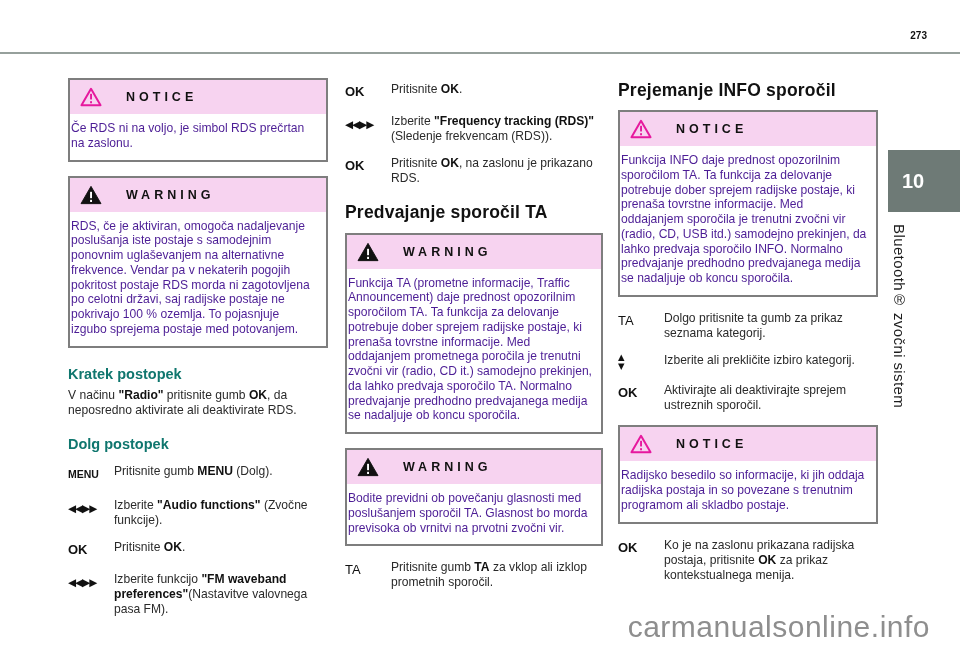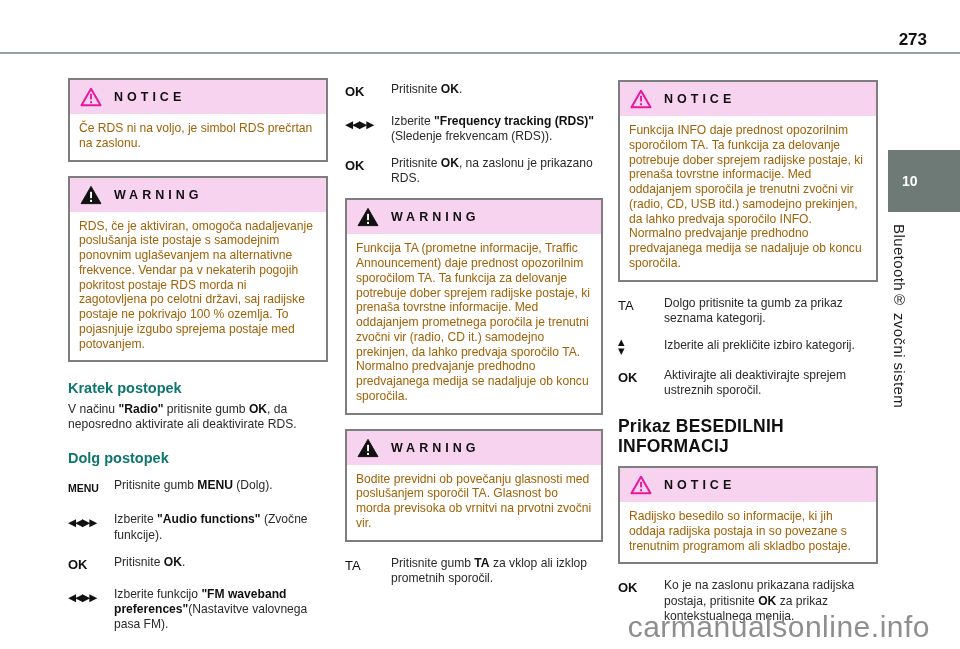--- a/index.html
+++ b/index.html
@@ -2,49 +2,49 @@
 <html><head>
 <meta charset="utf-8">
 <style>
   html,body{margin:0;padding:0;}
   body{
     width:960px;height:649px;position:relative;overflow:hidden;
     background:#ffffff;color:#2a2a2a;
     font-family:"Liberation Sans", sans-serif;
   }
   .top-rule{position:absolute;left:0;right:0;top:52px;height:2px;background:#96a09c;}
-  .page-number{position:absolute;top:30px;right:33px;font-size:17px;font-weight:bold;color:#111;}
+  .page-number{position:absolute;top:30px;right:33px;font-size:10px;font-weight:bold;color:#111;}
 
   .col{position:absolute;top:78px;}
   #col1{left:68px;width:260px;}
   #col2{left:345px;width:258px;}
   #col3{left:618px;width:260px;top:80px;}
 
   .alert{border:2px solid #7e7e7e;margin-bottom:14px;background:#fff;}
-  .ahead{background:#f7d3f0;display:flex;align-items:center;gap:12px;padding:5px 10px;height:24px;}
+  .ahead{background:#f7d3f0;display:flex;align-items:center;gap:24px;padding:5px 10px;height:24px;}
   .atitle{font-size:12.5px;font-weight:bold;letter-spacing:4px;color:#111;}
-  .abody{padding:7px 9px 9px 9px;font-size:12.1px;line-height:1.22;color:#a16207;}
+  .abody{padding:7px 9px 9px 1px;font-size:12.1px;line-height:1.22;color:#4c1d95;}
 
   h1.section{font-size:17.5px;font-weight:bold;color:#111;margin:0 0 10px 0;line-height:1.15;letter-spacing:0.2px;}
   h2.sub{font-size:14.5px;font-weight:bold;color:#0f766e;margin:18px 0 6px 0;}
   .lead{font-size:12.1px;line-height:1.25;margin:0 0 4px 0;}
 
   .step{clear:left;font-size:12.1px;line-height:1.25;margin:12px 0;overflow:visible;}
   .step .ic{float:left;width:46px;min-height:30px;color:#111;}
   .ic-menu{font-weight:bold;font-size:10.5px;padding-top:4px;}
   .ic-ok{font-weight:bold;font-size:13px;padding-top:2px;}
   .ic-ta{font-size:13px;padding-top:2px;}
   .ic-arrows{font-family:"DejaVu Sans", sans-serif;font-size:10.5px;letter-spacing:-1px;padding-top:4px;white-space:nowrap;}
   .ic-updown{font-family:"DejaVu Sans", sans-serif;}
   .ic-updown span{display:block;font-size:8.5px;line-height:9px;}
   .stext{margin:0;}
   b{color:#111;}
 
   .chapter-tab{position:absolute;left:888px;top:150px;width:72px;height:62px;background:#6e7a76;}
-  .chapter-tab .num{position:absolute;left:14px;top:0;line-height:62px;color:#fff;font-weight:bold;font-size:14px;}
+  .chapter-tab .num{position:absolute;left:14px;top:0;line-height:62px;color:#fff;font-weight:bold;font-size:20px;}
   .vlabel{
     position:absolute;left:891px;top:224px;height:320px;
     writing-mode:vertical-rl;font-size:15px;color:#1d1d1d;letter-spacing:0.4px;white-space:nowrap;
   }
   .watermark{position:absolute;top:610px;right:30px;font-size:30px;color:#8e8e8e;letter-spacing:0.5px;}
   svg{display:block;}
 </style>
 </head>
 <body>
 
@@ -117,20 +117,21 @@
   <div class="step">
     <span class="ic ic-arrows">◀◀▶▶</span>
     <p class="stext"><span>Izberite </span><b>"Frequency tracking (RDS)"</b><span> (Sledenje frekvencam (RDS)).</span></p>
   </div>
 
   <div class="step">
     <span class="ic ic-ok">OK</span>
     <p class="stext"><span>Pritisnite </span><b>OK</b><span>, na zaslonu je prikazano RDS.</span></p>
   </div>
 
+  <h1 class="section" style="margin-top:16px">Predvajanje sporočil TA</h1>
 
   <div class="alert">
     <div class="ahead">
       <span>
         <svg width="22" height="20" viewBox="0 0 24 22">
             <path d="M12 1.5 L23 20.5 H1 Z" fill="#111" stroke="#111" stroke-linejoin="round"></path>
             <rect x="11" y="7.5" width="2.1" height="7" fill="#fff"></rect>
             <rect x="11" y="16.3" width="2.1" height="2.4" fill="#fff"></rect>
           </svg>
       </span>
@@ -154,20 +155,21 @@
   </div>
 
   <div class="step">
     <span class="ic ic-ta">TA</span>
     <p class="stext"><span>Pritisnite gumb </span><b>TA</b><span> za vklop ali izklop prometnih sporočil.</span></p>
   </div>
 </div>
 
 <div class="col" id="col3">
 
+  <h1 class="section">Prejemanje INFO sporočil</h1>
 
   <div class="alert">
     <div class="ahead">
       <span>
         <svg width="22" height="20" viewBox="0 0 24 22">
             <path d="M12 2 L22.5 20 H1.5 Z" fill="none" stroke="#e6199e" stroke-width="2.2" stroke-linejoin="round"></path>
             <rect x="11" y="7.5" width="2.1" height="6.2" fill="#e6199e"></rect>
             <rect x="11" y="15.6" width="2.1" height="2.3" fill="#e6199e"></rect>
           </svg>
       </span>
@@ -187,21 +189,20 @@
         <span>▼</span>
       </span>
     <p class="stext">Izberite ali prekličite izbiro kategorij.</p>
   </div>
 
   <div class="step">
     <span class="ic ic-ok">OK</span>
     <p class="stext">Aktivirajte ali deaktivirajte sprejem ustreznih sporočil.</p>
   </div>
 
-  <h1 class="section" style="margin-top:18px">Prikaz BESEDILNIH INFORMACIJ</h1>
 
   <div class="alert">
     <div class="ahead">
       <span>
         <svg width="22" height="20" viewBox="0 0 24 22">
             <path d="M12 2 L22.5 20 H1.5 Z" fill="none" stroke="#e6199e" stroke-width="2.2" stroke-linejoin="round"></path>
             <rect x="11" y="7.5" width="2.1" height="6.2" fill="#e6199e"></rect>
             <rect x="11" y="15.6" width="2.1" height="2.3" fill="#e6199e"></rect>
           </svg>
       </span>

